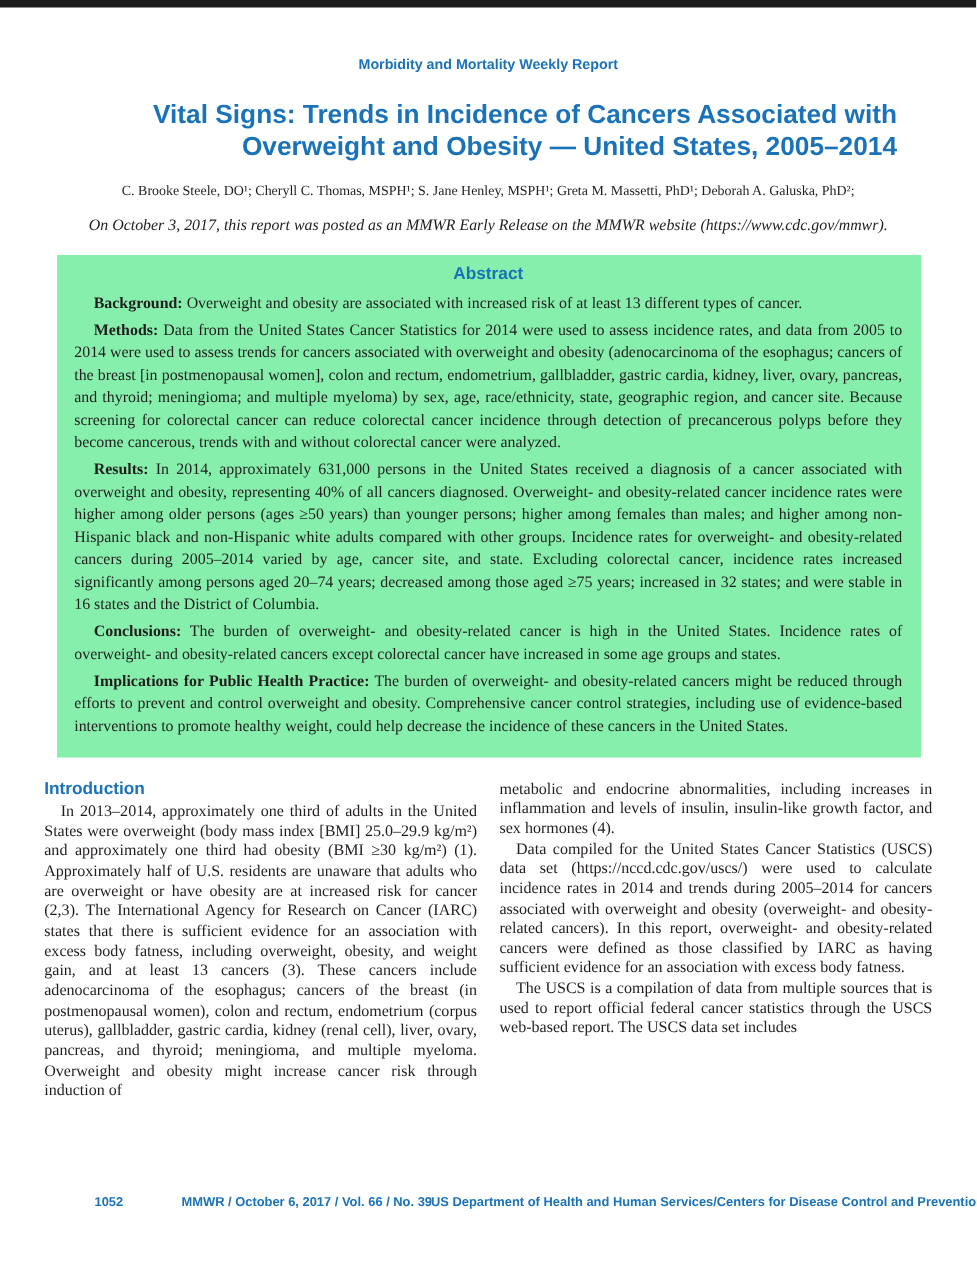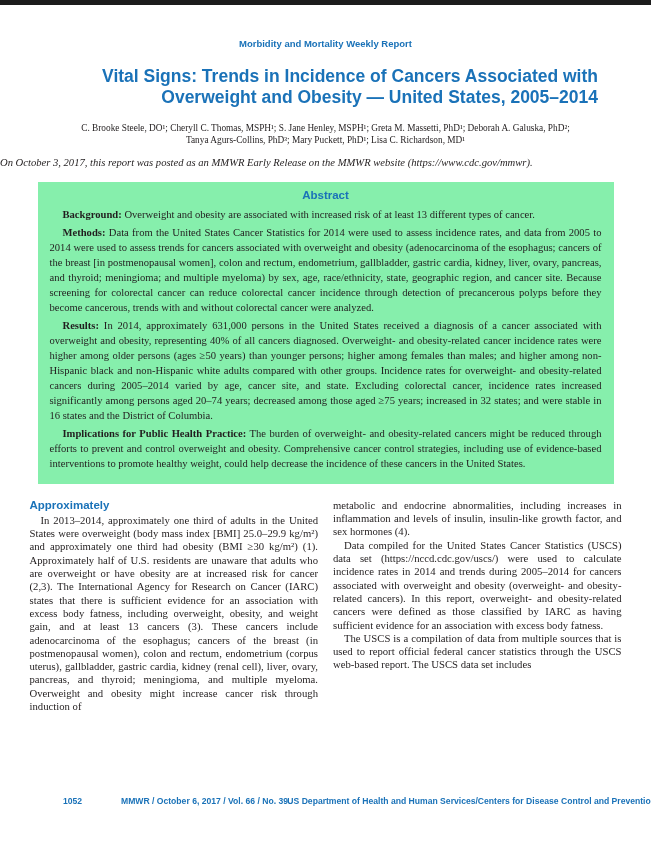--- a/index.html
+++ b/index.html
@@ -30,21 +30,21 @@
   }
   .authors {
     margin: 0 auto;
     max-width: 560px;
     text-align: center;
     font-size: 9.3px; line-height: 1.3;
   }
   .authors.first { margin-top: 13px; }
   .early-release {
     margin-top: 11px;
-    text-align: left;
+    text-align: center;
     font-style: italic;
     font-size: 10.6px;
   }
   .abstract {
     width: 576px;
     margin: 14px auto 0;
     background: #86efac;
     padding: 7px 12px 13px 12px;
   }
   .abstract h2 {
@@ -97,35 +97,35 @@
 <body>
 
 <div class="page">
   <div class="topbar"></div>
 
   <div class="journal">Morbidity and Mortality Weekly Report</div>
 
   <h1 class="title">Vital Signs: Trends in Incidence of Cancers Associated with Overweight and Obesity — United States, 2005–2014</h1>
 
   <div class="authors first">C. Brooke Steele, DO¹; Cheryll C. Thomas, MSPH¹; S. Jane Henley, MSPH¹; Greta M. Massetti, PhD¹; Deborah A. Galuska, PhD²;</div>
-  <div class="authors">Tanya Agurs-Collins, PhD³; Mary Puckett, PhD¹; Lisa C. Richardson, MD¹</div>
 
   <div class="early-release">On October 3, 2017, this report was posted as an MMWR Early Release on the MMWR website (https://www.cdc.gov/mmwr).</div>
 
   <section class="abstract">
     <h2>Abstract</h2>
     <p><b>Background:</b> <span>Overweight and obesity are associated with increased risk of at least 13 different types of cancer.</span></p>
     <p><b>Methods:</b> <span>Data from the United States Cancer Statistics for 2014 were used to assess incidence rates, and data from 2005 to 2014 were used to assess trends for cancers associated with overweight and obesity (adenocarcinoma of the esophagus; cancers of the breast [in postmenopausal women], colon and rectum, endometrium, gallbladder, gastric cardia, kidney, liver, ovary, pancreas, and thyroid; meningioma; and multiple myeloma) by sex, age, race/ethnicity, state, geographic region, and cancer site. Because screening for colorectal cancer can reduce colorectal cancer incidence through detection of precancerous polyps before they become cancerous, trends with and without colorectal cancer were analyzed.</span></p>
     <p><b>Results:</b> <span>In 2014, approximately 631,000 persons in the United States received a diagnosis of a cancer associated with overweight and obesity, representing 40% of all cancers diagnosed. Overweight- and obesity-related cancer incidence rates were higher among older persons (ages ≥50 years) than younger persons; higher among females than males; and higher among non-Hispanic black and non-Hispanic white adults compared with other groups. Incidence rates for overweight- and obesity-related cancers during 2005–2014 varied by age, cancer site, and state. Excluding colorectal cancer, incidence rates increased significantly among persons aged 20–74 years; decreased among those aged ≥75 years; increased in 32 states; and were stable in 16 states and the District of Columbia.</span></p>
+    <p><b>Conclusions:</b> <span>The burden of overweight- and obesity-related cancer is high in the United States. Incidence rates of overweight- and obesity-related cancers except colorectal cancer have increased in some age groups and states.</span></p>
     <p><b>Implications for Public Health Practice:</b> <span>The burden of overweight- and obesity-related cancers might be reduced through efforts to prevent and control overweight and obesity. Comprehensive cancer control strategies, including use of evidence-based interventions to promote healthy weight, could help decrease the incidence of these cancers in the United States.</span></p>
   </section>
 
   <div class="columns">
     <div class="col">
-      <h3>Approximately</h3>
+      <h3>Introduction</h3>
       <p class="indent">In 2013–2014, approximately one third of adults in the United States were overweight (body mass index [BMI] 25.0–29.9 kg/m²) and approximately one third had obesity (BMI ≥30 kg/m²) (1). Approximately half of U.S. residents are unaware that adults who are overweight or have obesity are at increased risk for cancer (2,3). The International Agency for Research on Cancer (IARC) states that there is sufficient evidence for an association with excess body fatness, including overweight, obesity, and weight gain, and at least 13 cancers (3). These cancers include adenocarcinoma of the esophagus; cancers of the breast (in postmenopausal women), colon and rectum, endometrium (corpus uterus), gallbladder, gastric cardia, kidney (renal cell), liver, ovary, pancreas, and thyroid; meningioma, and multiple myeloma. Overweight and obesity might increase cancer risk through induction of</p>
     </div>
     <div class="col">
       <p>metabolic and endocrine abnormalities, including increases in inflammation and levels of insulin, insulin-like growth factor, and sex hormones (4).</p>
       <p class="indent">Data compiled for the United States Cancer Statistics (USCS) data set (https://nccd.cdc.gov/uscs/) were used to calculate incidence rates in 2014 and trends during 2005–2014 for cancers associated with overweight and obesity (overweight- and obesity-related cancers). In this report, overweight- and obesity-related cancers were defined as those classified by IARC as having sufficient evidence for an association with excess body fatness.</p>
       <p class="indent">The USCS is a compilation of data from multiple sources that is used to report official federal cancer statistics through the USCS web-based report. The USCS data set includes</p>
     </div>
   </div>
 
   <div class="footer">

